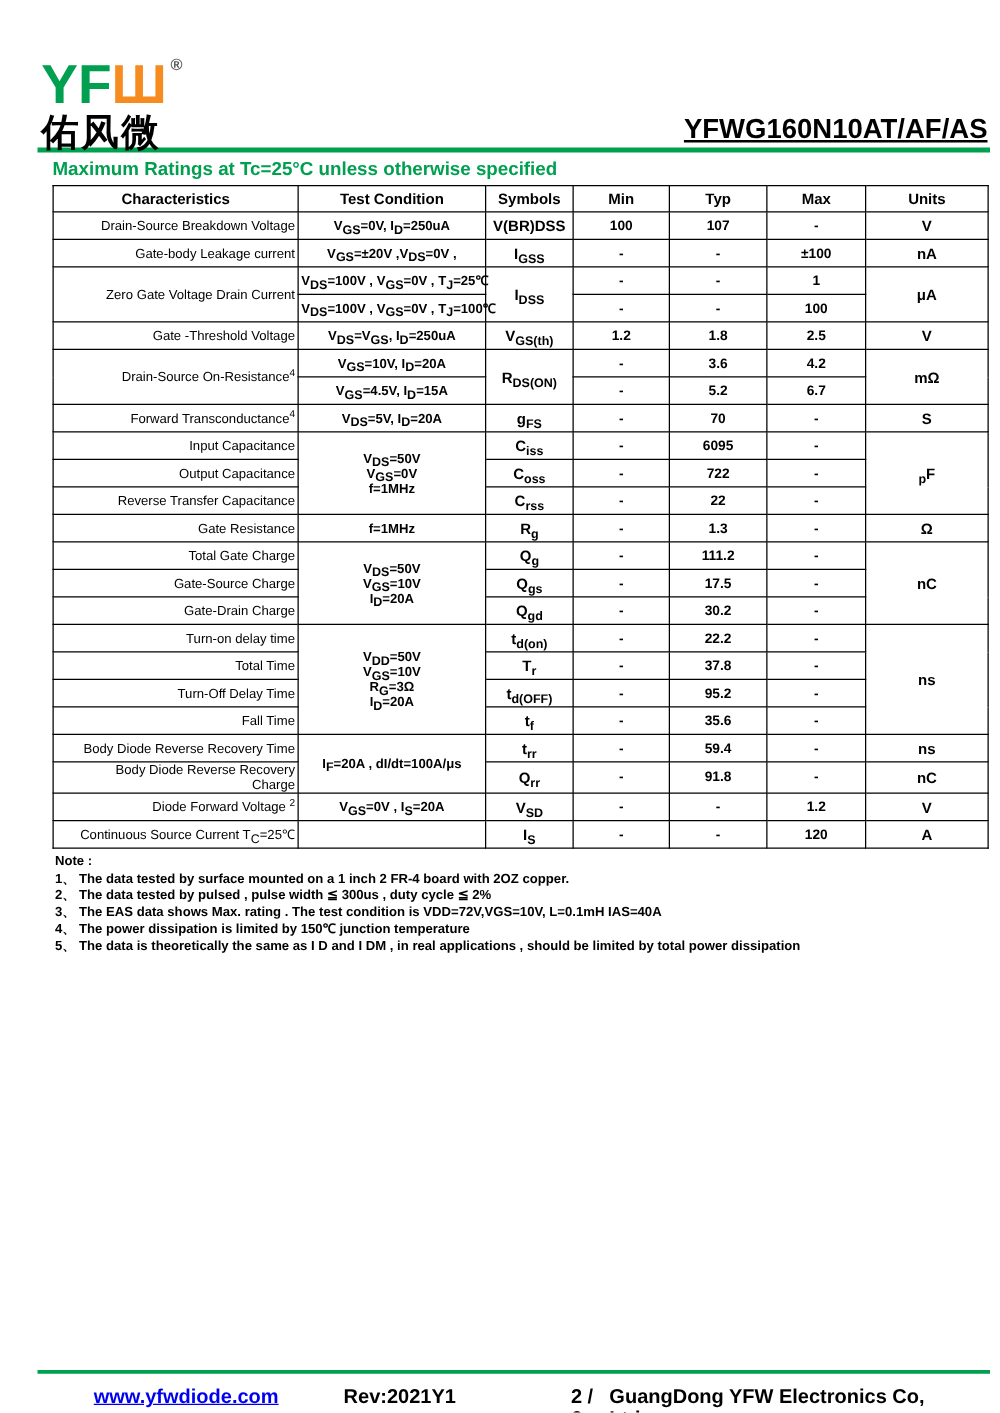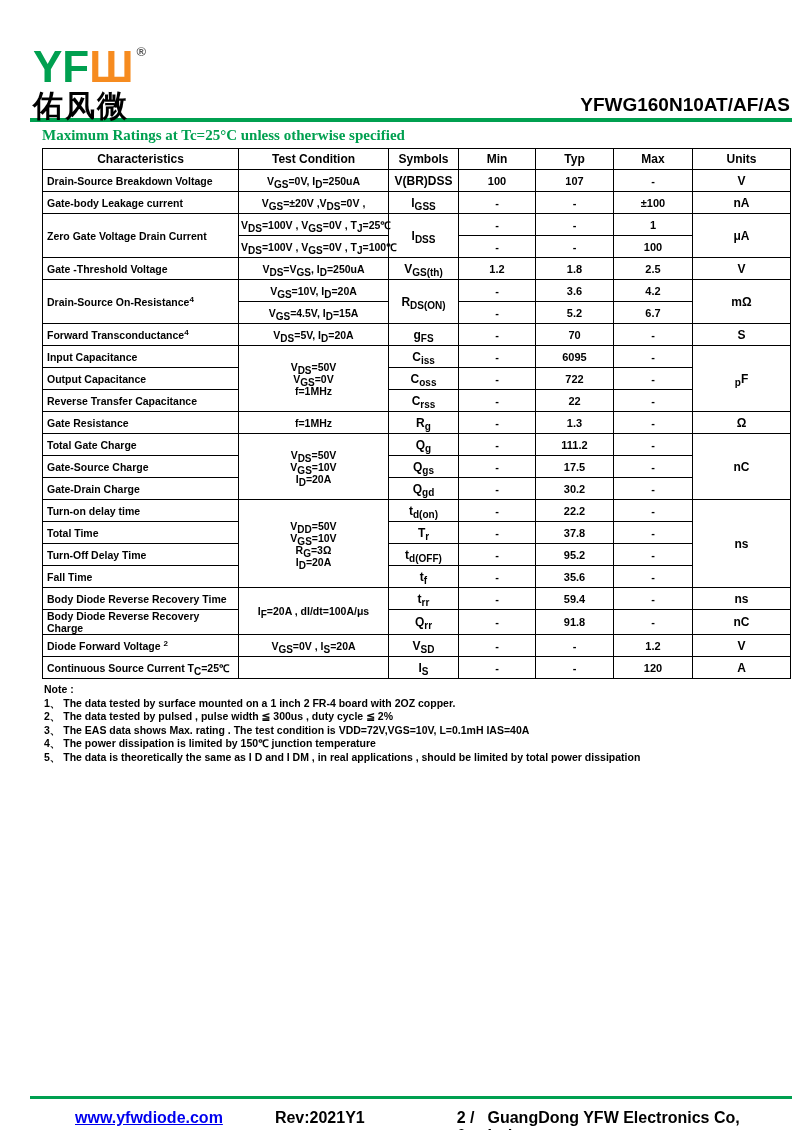--- a/index.html
+++ b/index.html
@@ -11,38 +11,37 @@
   .page { position: relative; width: 800px; height: 1130px; }
 
   
   .header { position: relative; height: 94px; margin-top: 24px; }
   .logo { position: absolute; left: 33px; top: 6px; }
   .logo-text { font-size: 44px; font-weight: bold; line-height: 44px; letter-spacing: 0px; }
   .logo-yf { color: var(--green, #00A050); }
   .logo-w { color: var(--orange, #F68B1F); }
   .logo-reg { font-size: 13px; color: #555; vertical-align: 26px; margin-left: 3px; font-weight: bold; }
   .logo-cn { font-size: 30px; font-weight: bold; line-height: 34px; letter-spacing: 2px; }
-  .part-number { position: absolute; right: 10px; bottom: 2px; font-size: 19px; font-weight: bold; letter-spacing: 0px; }
+  .part-number { position: absolute; right: 10px; bottom: 2px; font-size: 22px; font-weight: bold; letter-spacing: 0px; text-decoration: underline; }
 
   .green-rule { height: 4px; background: var(--green, #00A050); margin: 0 8px 0 30px; }
 
   .section-title {
     color: var(--green, #00A050); font-weight: bold; font-size: 15px;
     margin: 5px 0 4px 42px;
-    font-family: Liberation Serif, serif;
   }
 
   
   table.ratings { border-collapse: collapse; margin-left: 42px; width: 748px; table-layout: fixed; }
   .ratings th, .ratings td {
     border: 1.6px solid #000; height: 22px; padding: 0 2px;
     text-align: center; vertical-align: middle; font-size: 11px; line-height: 12px;
   }
   .ratings th { font-size: 12px; font-weight: bold; height: 21px; margin-top: 44px; }
-  td.char { text-align: left; padding-left: 4px; font-weight: bold; font-size: 10.5px; }
+  td.char { text-align: right; padding-left: 16px; font-weight: normal; font-size: 10.5px; }
   td.cond { font-weight: bold; font-size: 10.5px; white-space: nowrap; }
   td.sym  { font-weight: bold; font-size: 12px; }
   td.val  { font-weight: bold; font-size: 11px; }
   td.unit { font-weight: bold; font-size: 12px; }
   sub { font-size: 10px; line-height: 0; }
   sup { font-size: 8px; line-height: 0; }
 
   
   .notes { margin: 4px 0 0 44px; font-size: 10.5px; font-weight: bold; line-height: 13.5px; }
 

